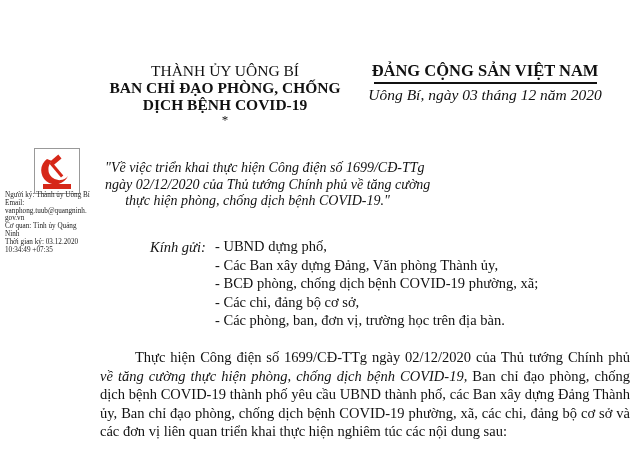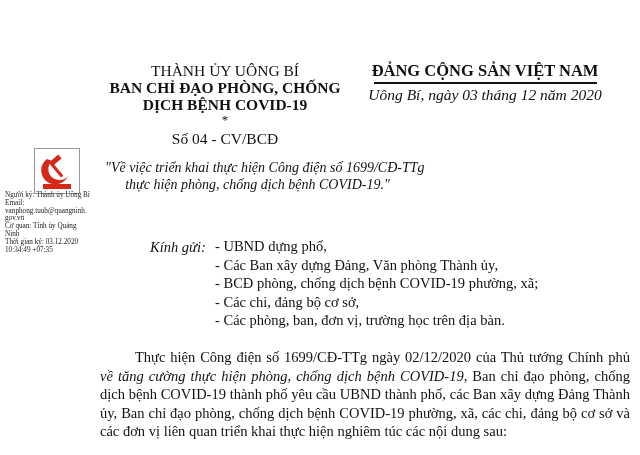--- a/index.html
+++ b/index.html
@@ -29,21 +29,20 @@
     .ital { font-style:italic; }
   </style>
 </head>
 <body>
 
 <div class="abs left-header">
   <div class="line">THÀNH ỦY UÔNG BÍ</div>
   <div class="line bold">BAN CHỈ ĐẠO PHÒNG, CHỐNG</div>
   <div class="line bold">DỊCH BỆNH COVID-19</div>
   <div class="line star">*</div>
-  <div class="line docno">Số 04 - CV/BCĐ</div>
 </div>
 
 <div class="abs right-header">
   <div class="party">ĐẢNG CỘNG SẢN VIỆT NAM</div>
   <div class="underline"></div>
   <div class="date">Uông Bí, ngày 03 tháng 12 năm 2020</div>
 </div>
 
 <div class="abs sig-box">
   <svg width="44" height="44" viewBox="0 0 44 44">
@@ -60,20 +59,21 @@
 <div class="abs sig-info">
   <div>Người ký: Thành ủy Uông Bí</div>
   <div>Email:</div>
   <div style="word-break:break-all;">vanphong.tuub@quangninh.gov.vn</div>
   <div>Cơ quan: Tỉnh ủy Quảng Ninh</div>
   <div>Thời gian ký: 03.12.2020 10:34:49 +07:35</div>
 </div>
 
 <div class="abs subject">
   <div>"Về việc triển khai thực hiện Công điện số 1699/CĐ-TTg</div>
+  <div>ngày 02/12/2020 của Thủ tướng Chính phủ về tăng cường</div>
   <div>thực hiện phòng, chống dịch bệnh COVID-19."</div>
 </div>
 
 <div class="abs recip-label">Kính gửi:</div>
 <div class="abs recip-list">
   <div>- UBND dựng phố,</div>
   <div>- Các Ban xây dựng Đảng, Văn phòng Thành ủy,</div>
   <div>- BCĐ phòng, chống dịch bệnh COVID-19 phường, xã;</div>
   <div>- Các chi, đảng bộ cơ sở,</div>
   <div>- Các phòng, ban, đơn vị, trường học trên địa bàn.</div>

